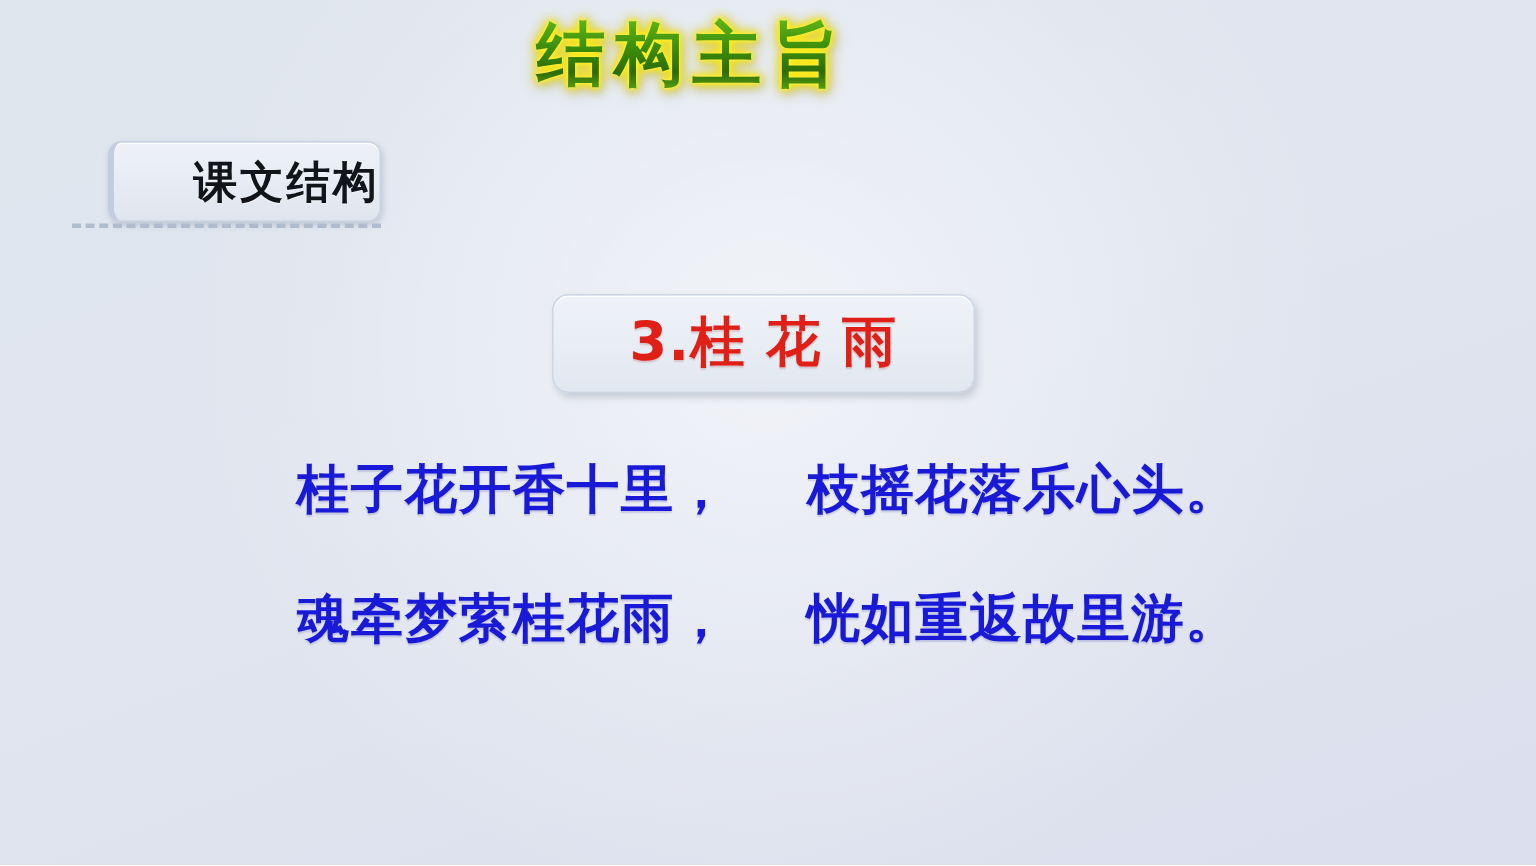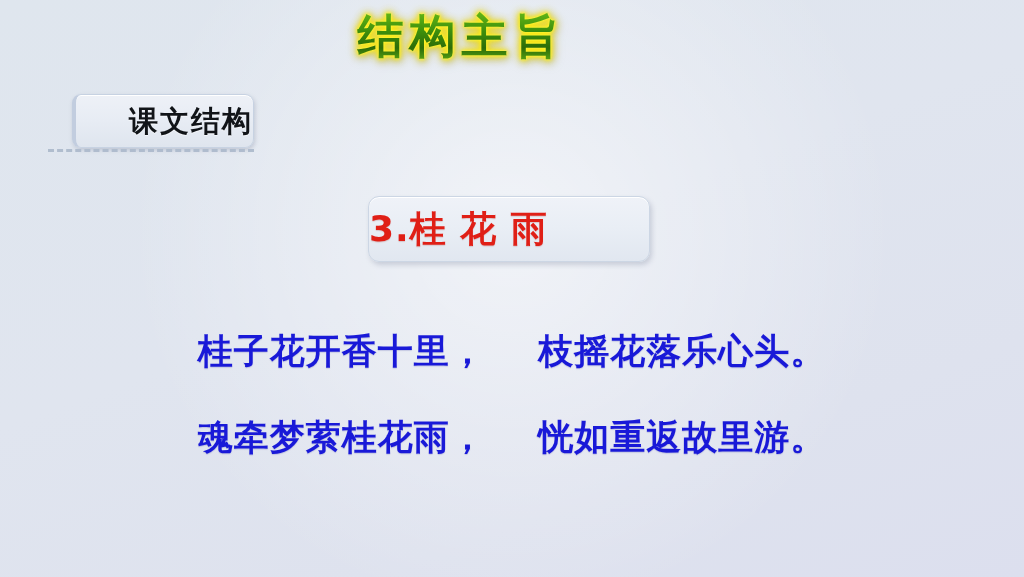--- a/index.html
+++ b/index.html
@@ -94,21 +94,21 @@
     top: 196px;
     width: 282px;
     height: 66px;
     box-sizing: border-box;
     border-radius: 11px;
     background: linear-gradient(180deg, #eff2f8 0%, #e9eef5 48%, #e1e7f0 100%);
     border: 1px solid #ccd6e4;
     box-shadow: 2px 3px 5px rgba(118,130,152,0.30), inset 0 1px 0 #ffffff;
     display: flex;
     align-items: center;
-    justify-content: flex-start;
+    justify-content: center;
   }
   .lesson-plate-label {
     font-size: 36px;
     font-weight: 700;
     color: #e01f16;
     letter-spacing: 1px;
     line-height: 1;
     white-space: nowrap;
     text-shadow: 0 1px 1px rgba(160,60,55,0.22);
   }
@@ -122,21 +122,20 @@
     text-align: center;
   }
   .poem-line {
     font-size: 35px;
     font-weight: 700;
     color: #1919d8;
     letter-spacing: 1px;
     line-height: 54px;
     white-space: nowrap;
     text-shadow: 0 1px 1px rgba(40,40,150,0.18);
-    margin-top: 24px;
   }
   .poem-line + .poem-line {
     margin-top: 32px;
   }
   .poem-seg-gap {
     display: inline-block;
     width: 26px;
   }
 </style>
 </head>

